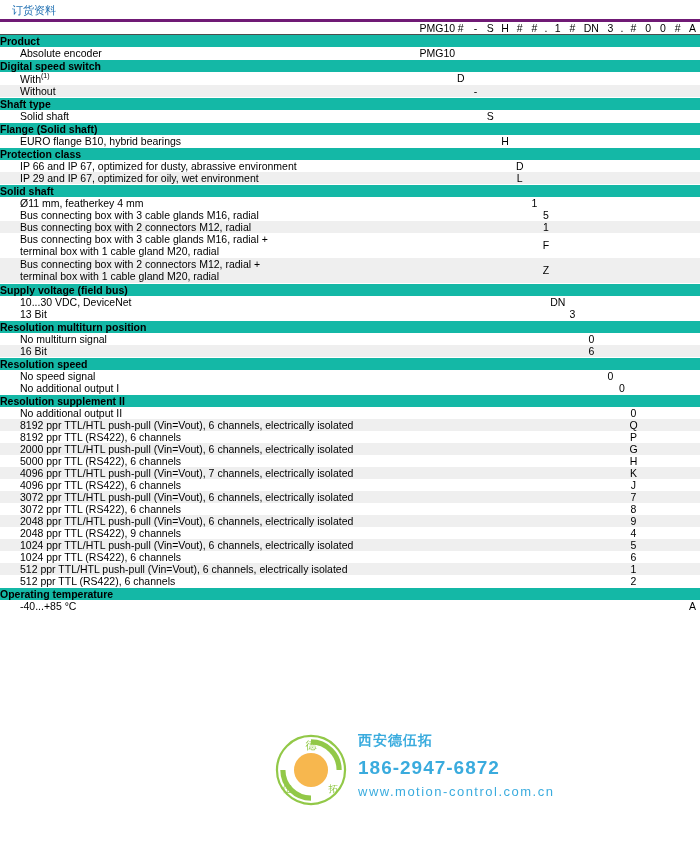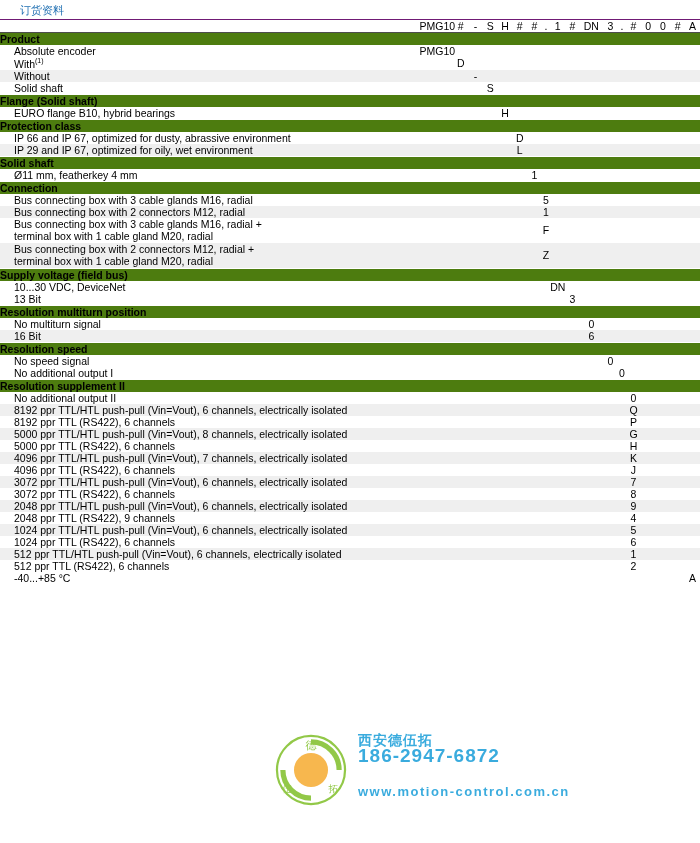--- a/index.html
+++ b/index.html
@@ -11,22 +11,22 @@
   }
   body {
     width: 700px;
     height: 843px;
     position: relative;
     overflow: hidden;
   }
   .doc-title {
     color: #1f6fb2;
     font-size: 11px;
-    padding: 3px 6px 2px 20px;
-    border-bottom: 1px solid #701a75;
+    padding: 3px 6px 2px 12px;
+    border-bottom: 3px solid #701a75;
     line-height: 14px;
   }
   table.order-table {
     width: 100%;
     border-collapse: collapse;
     table-layout: fixed;
     font-size: 10.5px;
     color: #000;
   }
   table.order-table td {
@@ -50,25 +50,25 @@
     font-weight: bold;
     padding: 2px 0 2px 5px;
     border-top: 1px solid #ffffff;
     font-size: 10.5px;
   }
   .opt-row td {
     padding: 3px 0 3px 0;
     font-size: 10.5px;
   }
   .opt-row td.label-cell {
-    padding-left: 14px;
+    padding-left: 20px;
   }
   .opt-row.shade td { background: #efefef; }
   .opt-row.plain td { background: #ffffff; }
-  .group-row td.grp-cell { background: #4d7c0f; }
+  .group-row td.grp-cell { background: #14b8a6; }
   td.code-cell {
     text-align: center;
     font-size: 10.5px;
   }
   .two-line {
     line-height: 12.5px;
     padding-top: 3px;
     padding-bottom: 3px;
   }
   sup { font-size: 7px; vertical-align: super; }
@@ -97,38 +97,37 @@
     color: #1a9ed9;
     font-size: 14px;
     letter-spacing: 1px;
     line-height: 27px;
     font-weight: bold;
     opacity: 0.9;
   }
   .wm-phone {
     position: absolute;
     left: 84px;
-    top: 15px;
+    top: 27px;
     color: #1a9ed9;
     font-size: 19px;
     letter-spacing: 1px;
     line-height: 27px;
     font-weight: bold;
     opacity: 0.9;
   }
   .wm-url {
     position: absolute;
     left: 84px;
     top: 55px;
     color: #1a9ed9;
     font-size: 13px;
     letter-spacing: 1.5px;
     line-height: 20px;
     opacity: 0.9;
-    font-weight: bold;
   }
 </style>
 </head>
 <body>
 
 <div class="doc-title">订货资料</div>
 
 <table class="order-table">
   <colgroup>
     <col style="width:398px">
@@ -190,20 +189,23 @@
         <td class="code-cell">&nbsp;</td>
         <td class="code-cell">&nbsp;</td>
         <td class="code-cell">&nbsp;</td>
         <td class="code-cell">&nbsp;</td>
         <td class="code-cell">&nbsp;</td>
         <td class="code-cell">&nbsp;</td>
         <td class="code-cell">&nbsp;</td>
         <td class="code-cell">&nbsp;</td>
         <td class="code-cell">&nbsp;</td>
       </tr>
+      <tr class="group-row">
+        <td class="grp-cell" colspan="19">Digital speed switch</td>
+      </tr>
       <tr class="opt-row plain">
         <td class="label-cell">With<sup>(1)</sup></td>
         <td class="code-cell">&nbsp;</td>
         <td class="code-cell">D</td>
         <td class="code-cell">&nbsp;</td>
         <td class="code-cell">&nbsp;</td>
         <td class="code-cell">&nbsp;</td>
         <td class="code-cell">&nbsp;</td>
         <td class="code-cell">&nbsp;</td>
         <td class="code-cell">&nbsp;</td>
@@ -232,20 +234,23 @@
         <td class="code-cell">&nbsp;</td>
         <td class="code-cell">&nbsp;</td>
         <td class="code-cell">&nbsp;</td>
         <td class="code-cell">&nbsp;</td>
         <td class="code-cell">&nbsp;</td>
         <td class="code-cell">&nbsp;</td>
         <td class="code-cell">&nbsp;</td>
         <td class="code-cell">&nbsp;</td>
         <td class="code-cell">&nbsp;</td>
       </tr>
+      <tr class="group-row">
+        <td class="grp-cell" colspan="19">Shaft type</td>
+      </tr>
       <tr class="opt-row plain">
         <td class="label-cell">Solid shaft</td>
         <td class="code-cell">&nbsp;</td>
         <td class="code-cell">&nbsp;</td>
         <td class="code-cell">&nbsp;</td>
         <td class="code-cell">S</td>
         <td class="code-cell">&nbsp;</td>
         <td class="code-cell">&nbsp;</td>
         <td class="code-cell">&nbsp;</td>
         <td class="code-cell">&nbsp;</td>
@@ -346,23 +351,20 @@
         <td class="code-cell">&nbsp;</td>
         <td class="code-cell">&nbsp;</td>
         <td class="code-cell">&nbsp;</td>
         <td class="code-cell">&nbsp;</td>
         <td class="code-cell">&nbsp;</td>
         <td class="code-cell">&nbsp;</td>
         <td class="code-cell">&nbsp;</td>
         <td class="code-cell">&nbsp;</td>
         <td class="code-cell">&nbsp;</td>
       </tr>
-      <tr class="group-row">
-        <td class="grp-cell" colspan="19">Connection</td>
-      </tr>
       <tr class="opt-row plain">
         <td class="label-cell">Bus connecting box with 3 cable glands M16, radial</td>
         <td class="code-cell">&nbsp;</td>
         <td class="code-cell">&nbsp;</td>
         <td class="code-cell">&nbsp;</td>
         <td class="code-cell">&nbsp;</td>
         <td class="code-cell">&nbsp;</td>
         <td class="code-cell">&nbsp;</td>
         <td class="code-cell">&nbsp;</td>
         <td class="code-cell">5</td>
@@ -635,21 +637,21 @@
         <td class="code-cell">&nbsp;</td>
         <td class="code-cell">&nbsp;</td>
         <td class="code-cell">&nbsp;</td>
         <td class="code-cell">P</td>
         <td class="code-cell">&nbsp;</td>
         <td class="code-cell">&nbsp;</td>
         <td class="code-cell">&nbsp;</td>
         <td class="code-cell">&nbsp;</td>
       </tr>
       <tr class="opt-row shade">
-        <td class="label-cell">5000 ppr TTL/HTL push-pull (Vin=Vout), 8 channels, electrically isolated</td>
+        <td class="label-cell">2000 ppr TTL/HTL push-pull (Vin=Vout), 6 channels, electrically isolated</td>
         <td class="code-cell">&nbsp;</td>
         <td class="code-cell">&nbsp;</td>
         <td class="code-cell">&nbsp;</td>
         <td class="code-cell">&nbsp;</td>
         <td class="code-cell">&nbsp;</td>
         <td class="code-cell">&nbsp;</td>
         <td class="code-cell">&nbsp;</td>
         <td class="code-cell">&nbsp;</td>
         <td class="code-cell">&nbsp;</td>
         <td class="code-cell">&nbsp;</td>
@@ -885,20 +887,23 @@
         <td class="code-cell">&nbsp;</td>
         <td class="code-cell">&nbsp;</td>
         <td class="code-cell">&nbsp;</td>
         <td class="code-cell">&nbsp;</td>
         <td class="code-cell">&nbsp;</td>
         <td class="code-cell">2</td>
         <td class="code-cell">&nbsp;</td>
         <td class="code-cell">&nbsp;</td>
         <td class="code-cell">&nbsp;</td>
         <td class="code-cell">&nbsp;</td>
+      </tr>
+      <tr class="group-row">
+        <td class="grp-cell" colspan="19">Operating temperature</td>
       </tr>
       <tr class="opt-row plain">
         <td class="label-cell">-40...+85 °C</td>
         <td class="code-cell">&nbsp;</td>
         <td class="code-cell">&nbsp;</td>
         <td class="code-cell">&nbsp;</td>
         <td class="code-cell">&nbsp;</td>
         <td class="code-cell">&nbsp;</td>
         <td class="code-cell">&nbsp;</td>
         <td class="code-cell">&nbsp;</td>

